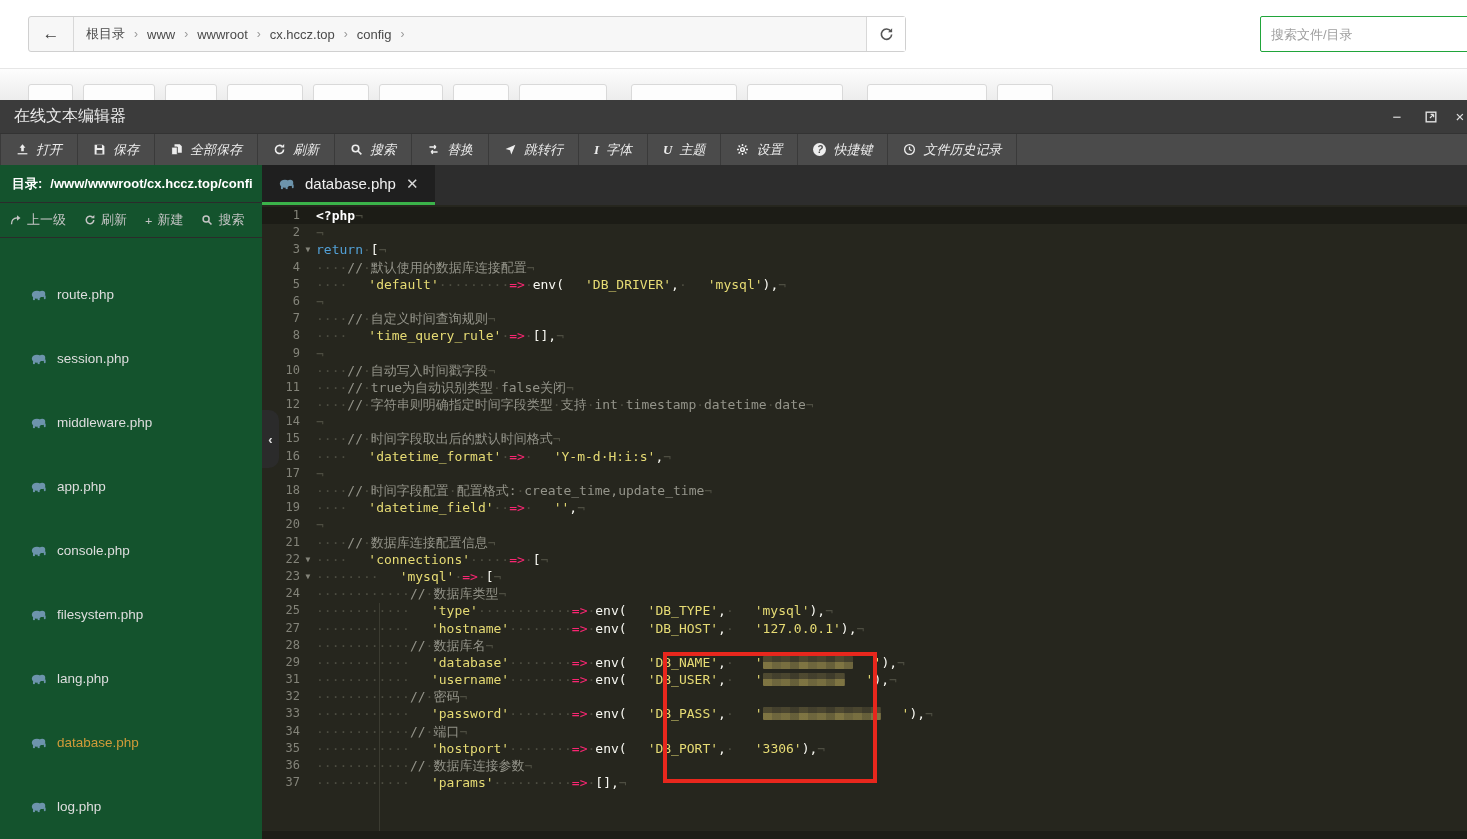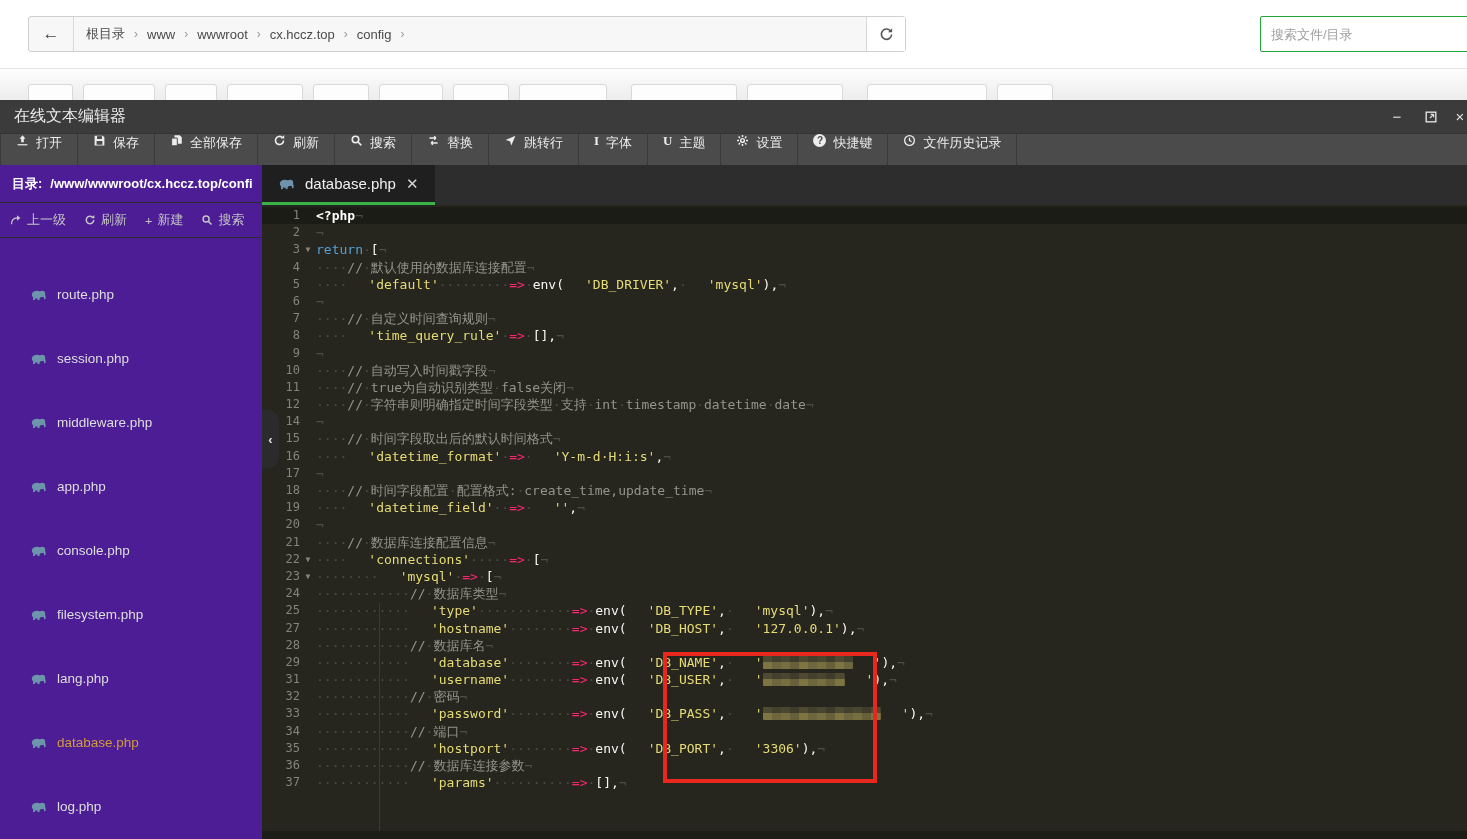--- a/index.html
+++ b/index.html
@@ -39,30 +39,30 @@
   }
   
   .editor{position:absolute;left:0;top:100px;width:1467px;height:739px;display:flex;flex-direction:column;z-index:10;}
   .ed-titlebar{height:33px;background:#3b3b3b;display:flex;align-items:center;flex:0 0 auto;}
   .ed-title{color:#e9e9e9;font-size:16px;padding-left:14px;flex:1;}
   .win-ctrls{display:flex;align-items:center;gap:14px;padding-right:2px;color:#e0e0e0;}
   .win-btn{width:20px;height:20px;display:flex;align-items:center;justify-content:center;cursor:pointer;font-size:15px;}
   .win-btn svg{width:14px;height:14px;}
   .win-close{width:10px;overflow:hidden;}
   .ed-toolbar{height:31px;background:#4b4b4b;display:flex;align-items:stretch;flex:0 0 auto;border-top:1px solid #333;}
-  .tbtn{display:flex;gap:7px;padding:0 15px;color:#ededed;font-size:13px;
-    border-right:1px solid #3a3a3a;cursor:pointer;white-space:nowrap;}
+  .tbtn{display:flex;align-items:center;gap:7px;padding:0 15px;color:#ededed;font-size:13px;
+    border-right:1px solid #3a3a3a;cursor:pointer;white-space:nowrap;font-style:italic;}
   .tbtn:first-child{border-left:1px solid #3a3a3a;}
   .tbtn svg{width:13px;height:13px;}
   .txticon{font-family:"Liberation Serif","DejaVu Serif",serif;font-weight:bold;font-size:13px;line-height:1;}
   .cicon{background:#ededed;color:#4b4b4b;border-radius:50%;width:13px;height:13px;display:inline-flex;
     align-items:center;justify-content:center;font-size:10px;font-weight:bold;}
   .ed-body{flex:1;display:flex;min-height:0;position:relative;}
   
-  .sidebar{width:262px;flex:0 0 auto;background:#4c1d95;display:flex;flex-direction:column;}
+  .sidebar{width:262px;flex:0 0 auto;background:#14532d;display:flex;flex-direction:column;}
   .sb-dir{height:37px;display:flex;align-items:center;padding:0 12px;color:#fff;font-size:13px;font-weight:bold;
     border-bottom:1px solid #2b2b2b;white-space:nowrap;overflow:hidden;}
   .sb-dir .lbl{margin-right:8px;}
   .sb-actions{height:34px;display:flex;align-items:center;padding:0 10px;gap:18px;color:#c5c5c5;font-size:13px;
     border-bottom:1px solid #2b2b2b;}
   .sb-act{display:flex;align-items:center;gap:5px;cursor:pointer;}
   .sb-act svg{width:12px;height:12px;}
   .file-list{flex:1;padding-top:6px;overflow:hidden;}
   .file-item{height:28px;display:flex;align-items:center;padding-left:30px;gap:10px;color:#dedede;
     font-size:13.5px;cursor:pointer;white-space:nowrap;margin-top:36px;}

